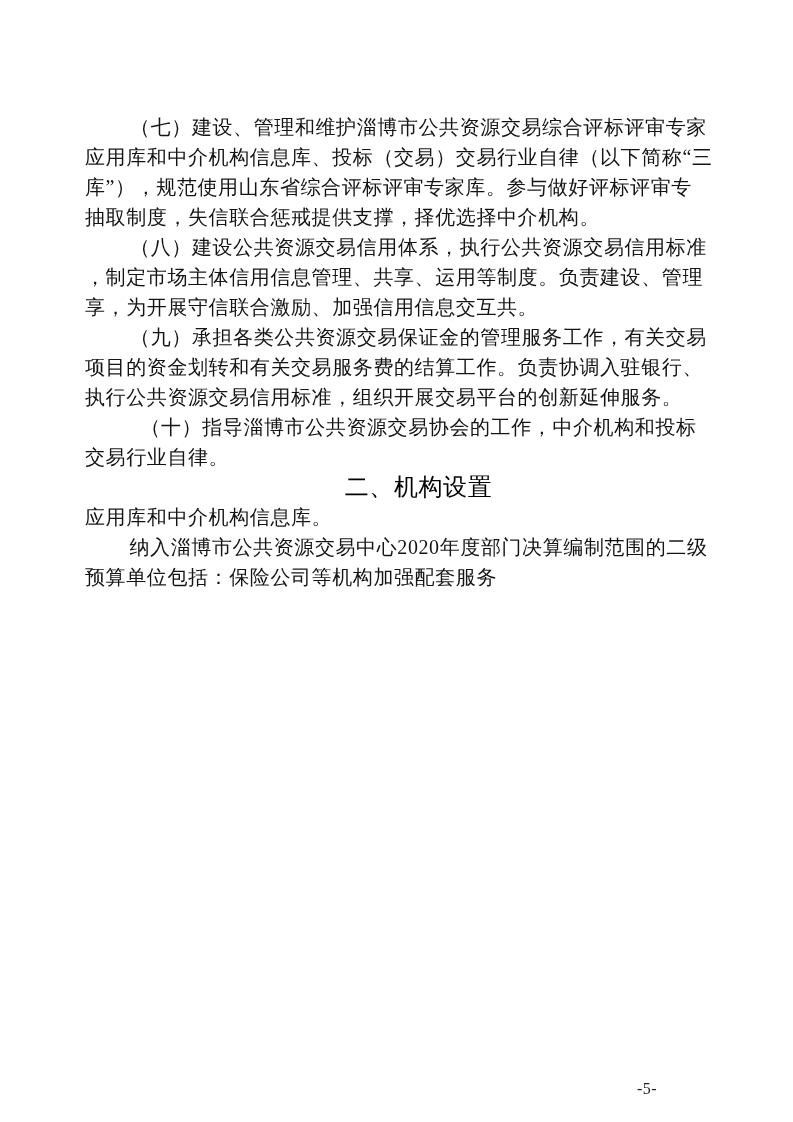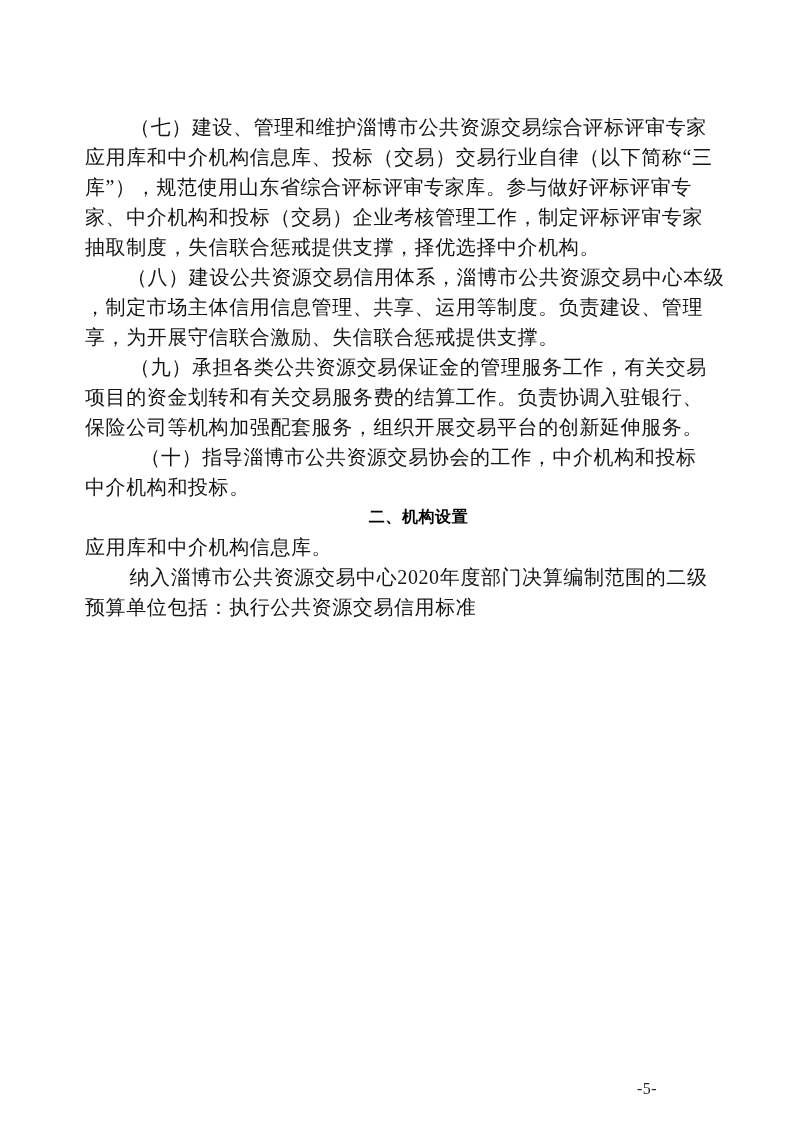--- a/index.html
+++ b/index.html
@@ -30,22 +30,22 @@
     white-space: nowrap;
     font-family: "Liberation Serif", serif;
     color: #141414;
   }
   .line.indent {
     padding-left: 42px;
     text-align: center;
   }
   .line.heading {
     font-family: "Liberation Sans", sans-serif;
-    font-weight: bold;
-    font-size: 16px;
+    font-weight: normal;
+    font-size: 24px;
     color: #000000;
   }
   .page-number {
     position: absolute;
     left: 627px;
     top: 1079px;
     width: 40px;
     text-align: center;
     font-size: 16px;
     line-height: 20px;
@@ -55,29 +55,28 @@
   }
 </style>
 </head>
 <body>
 
 <div class="page">
   <div class="text-block">
       <div class="line indent">（七）建设、管理和维护淄博市公共资源交易综合评标评审专家</div>
       <div class="line">应用库和中介机构信息库、投标（交易）交易行业自律（以下简称“三</div>
       <div class="line">库”），规范使用山东省综合评标评审专家库。参与做好评标评审专</div>
-      <div class="line">家、中介机构和投标（交易）企业考核管理工作，制定评标评审专家</div>
       <div class="line">抽取制度，失信联合惩戒提供支撑，择优选择中介机构。</div>
-      <div class="line indent">（八）建设公共资源交易信用体系，淄博市公共资源交易中心本级</div>
+      <div class="line indent">（八）建设公共资源交易信用体系，执行公共资源交易信用标准</div>
       <div class="line">，制定市场主体信用信息管理、共享、运用等制度。负责建设、管理</div>
-      <div class="line">享，为开展守信联合激励、失信联合惩戒提供支撑。</div>
+      <div class="line">享，为开展守信联合激励、加强信用信息交互共。</div>
       <div class="line indent">（九）承担各类公共资源交易保证金的管理服务工作，有关交易</div>
       <div class="line">项目的资金划转和有关交易服务费的结算工作。负责协调入驻银行、</div>
-      <div class="line">保险公司等机构加强配套服务，组织开展交易平台的创新延伸服务。</div>
+      <div class="line">执行公共资源交易信用标准，组织开展交易平台的创新延伸服务。</div>
       <div class="line indent">（十）指导淄博市公共资源交易协会的工作，中介机构和投标</div>
-      <div class="line">中介机构和投标。</div>
+      <div class="line">交易行业自律。</div>
       <div class="line indent heading">二、机构设置</div>
       <div class="line">应用库和中介机构信息库。</div>
       <div class="line indent">纳入淄博市公共资源交易中心2020年度部门决算编制范围的二级</div>
-      <div class="line">预算单位包括：执行公共资源交易信用标准</div>
+      <div class="line">预算单位包括：保险公司等机构加强配套服务</div>
     </div>
   <div class="page-number">-5-</div>
 </div>
 
 </body></html>

